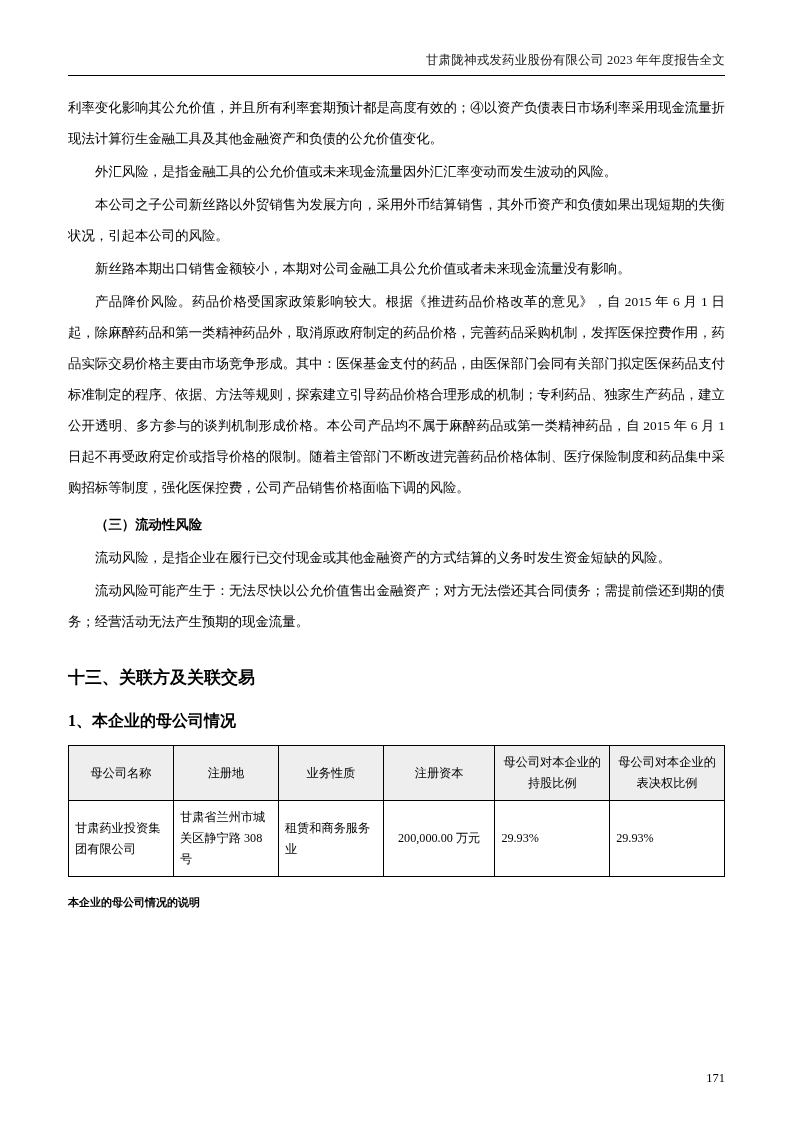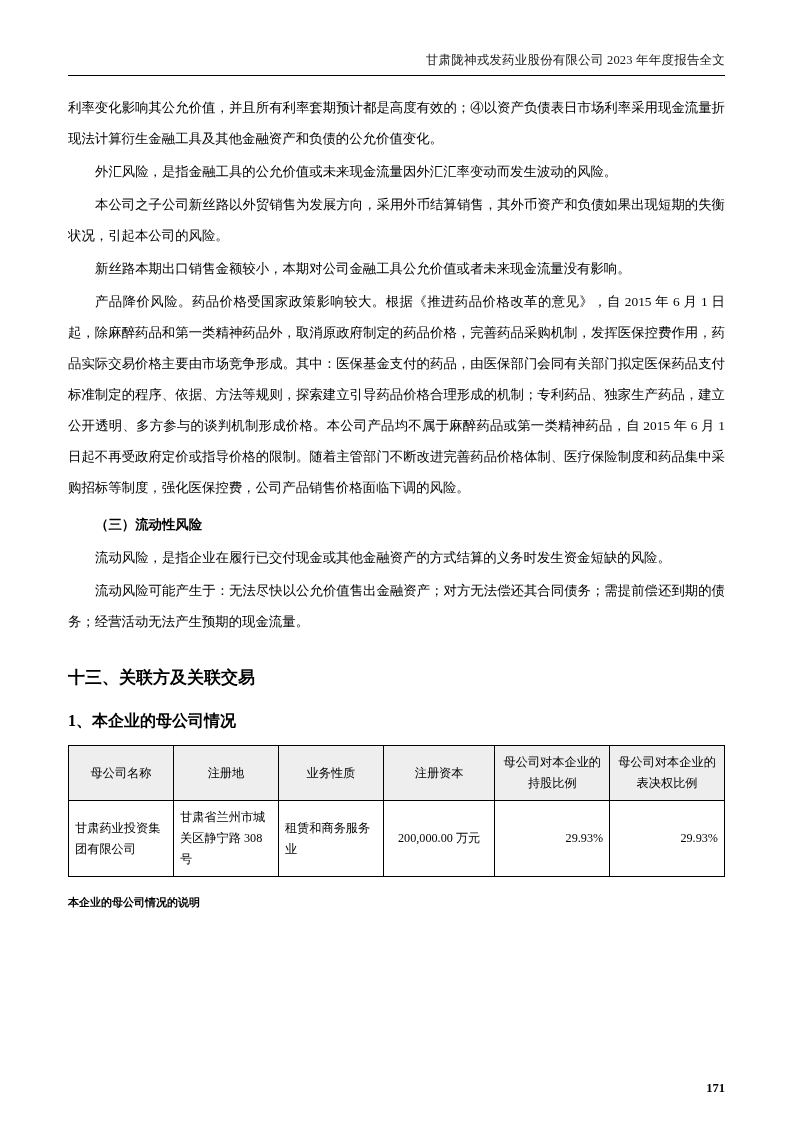--- a/index.html
+++ b/index.html
@@ -85,35 +85,34 @@
     vertical-align: middle;
     color: #000;
     font-weight: normal;
   }
   table.tbl th {
     text-align: center;
     background: #eeeeee;
     font-weight: normal;
   }
   td.c { text-align: center; }
-  td.r { text-align: right; }
+  td.r { }
   td.l { text-align: left; }
   .after-table {
     font-size: 11px;
     line-height: 30px;
     margin-top: 4px;
     font-weight: bold;
   }
   .page-number {
     position: absolute;
     right: 68px;
-    bottom: 26px;
+    bottom: 36px;
     font-size: 12.5px;
     color: #000;
-    font-weight: bold;
   }
 </style>
 </head>
 <body>
 
 <div class="page">
   <div class="page-inner">
 
     <div class="header">甘肃陇神戎发药业股份有限公司 2023 年年度报告全文</div>
     <div class="header-rule"></div>

